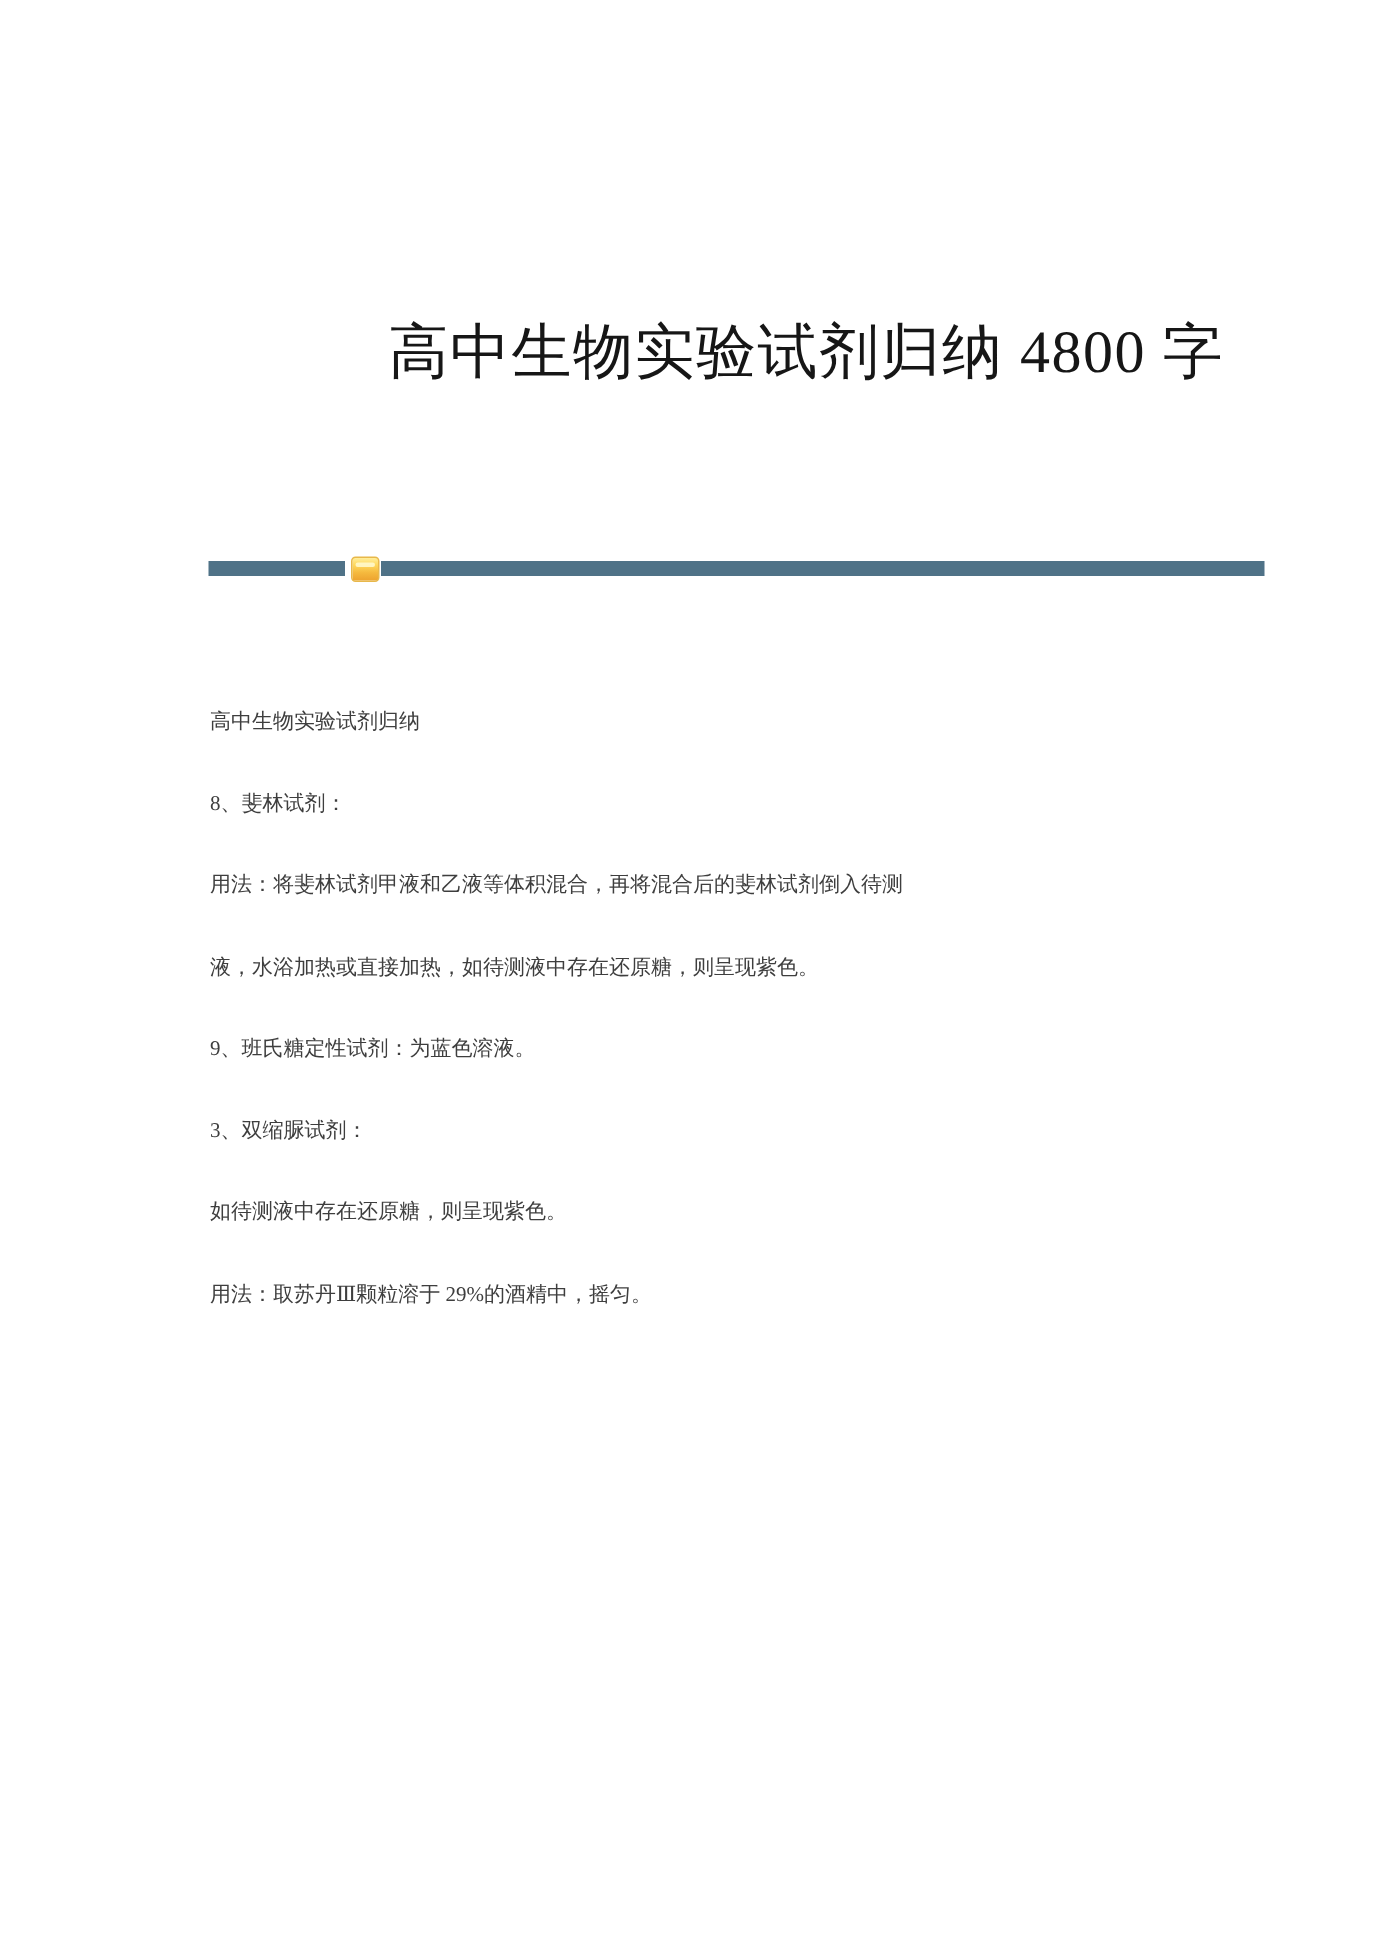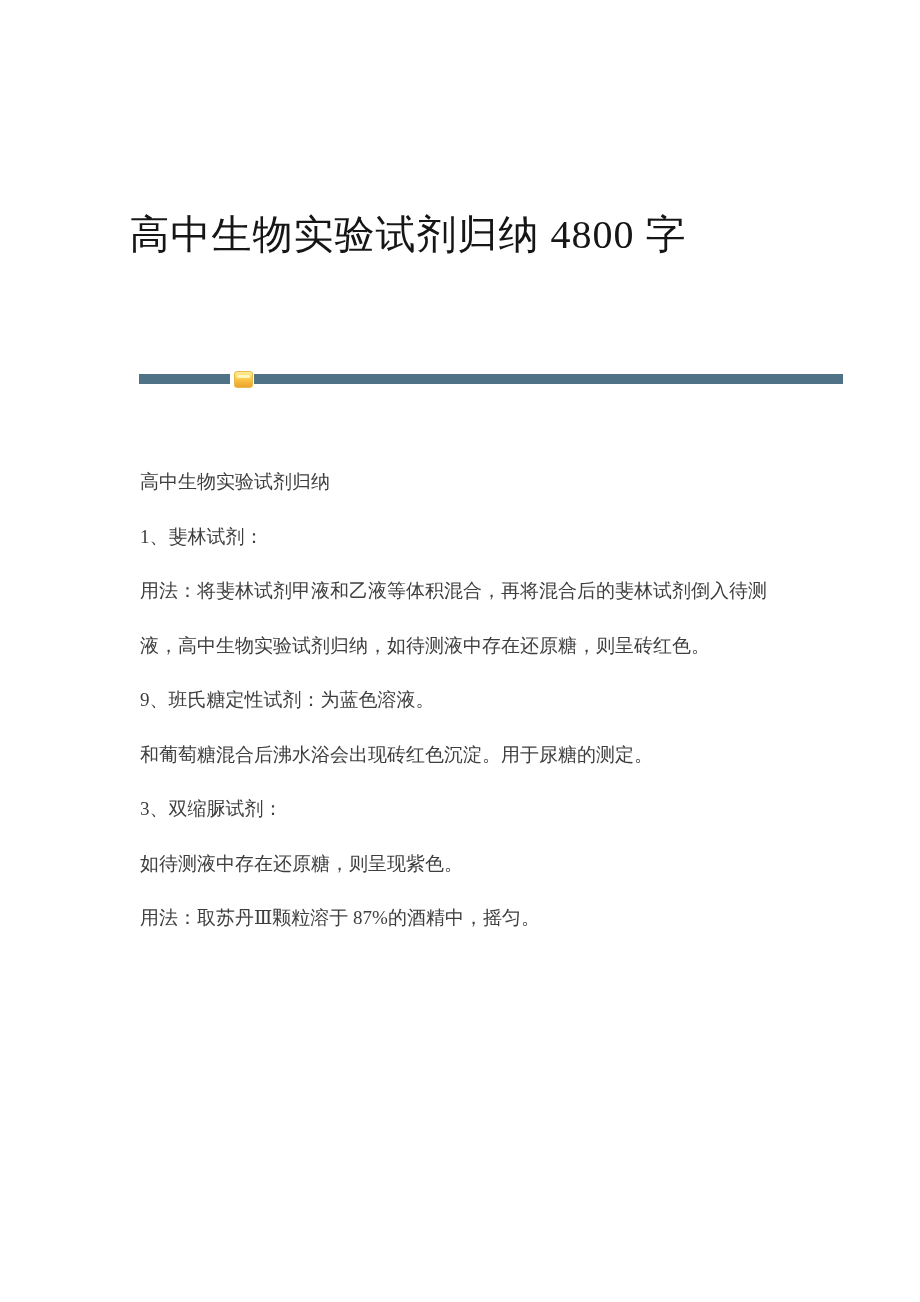--- a/index.html
+++ b/index.html
@@ -13,21 +13,21 @@
     height: 1302px;
     background: #ffffff;
     overflow: hidden;
     font-family: "Liberation Serif", "DejaVu Serif", serif;
   }
   .doc-title {
     position: absolute;
     top: 206px;
     left: 0;
     width: 816px;
-    text-align: center;
+    text-align: right;
     font-size: 40px;
     line-height: 58px;
     letter-spacing: 1px;
     color: #161616;
     white-space: nowrap;
   }
   .divider {
     position: absolute;
     top: 374px;
     left: 139px;
@@ -61,21 +61,21 @@
     top: 3px;
     height: 3px;
     background: rgba(255, 250, 210, 0.85);
     border-radius: 2px;
   }
   .doc-body {
     position: absolute;
     top: 455px;
     left: 140px;
     width: 720px;
-    font-size: 19px;
+    font-size: 14px;
     line-height: 54.5px;
     color: #3e3e3e;
     white-space: nowrap;
   }
   .doc-line {
     height: 54.5px;
   }
 </style>
 </head>
 <body>
@@ -86,23 +86,22 @@
 
   <div class="divider">
     <div class="divider-seg left"></div>
     <div class="gold-icon"></div>
     <div class="divider-seg right"></div>
   </div>
 
   <div class="doc-body">
 
   <div class="doc-line">高中生物实验试剂归纳</div>
-      <div class="doc-line">1、斐林试剂：</div>
+      <div class="doc-line">8、斐林试剂：</div>
       <div class="doc-line">用法：将斐林试剂甲液和乙液等体积混合，再将混合后的斐林试剂倒入待测</div>
-      <div class="doc-line">液，高中生物实验试剂归纳，如待测液中存在还原糖，则呈砖红色。</div>
+      <div class="doc-line">液，水浴加热或直接加热，如待测液中存在还原糖，则呈现紫色。</div>
       <div class="doc-line">9、班氏糖定性试剂：为蓝色溶液。</div>
-      <div class="doc-line">和葡萄糖混合后沸水浴会出现砖红色沉淀。用于尿糖的测定。</div>
       <div class="doc-line">3、双缩脲试剂：</div>
       <div class="doc-line">如待测液中存在还原糖，则呈现紫色。</div>
-      <div class="doc-line">用法：取苏丹Ⅲ颗粒溶于 87%的酒精中，摇匀。</div>
+      <div class="doc-line">用法：取苏丹Ⅲ颗粒溶于 29%的酒精中，摇匀。</div>
     </div>
 
 </div>
 
 </body></html>

